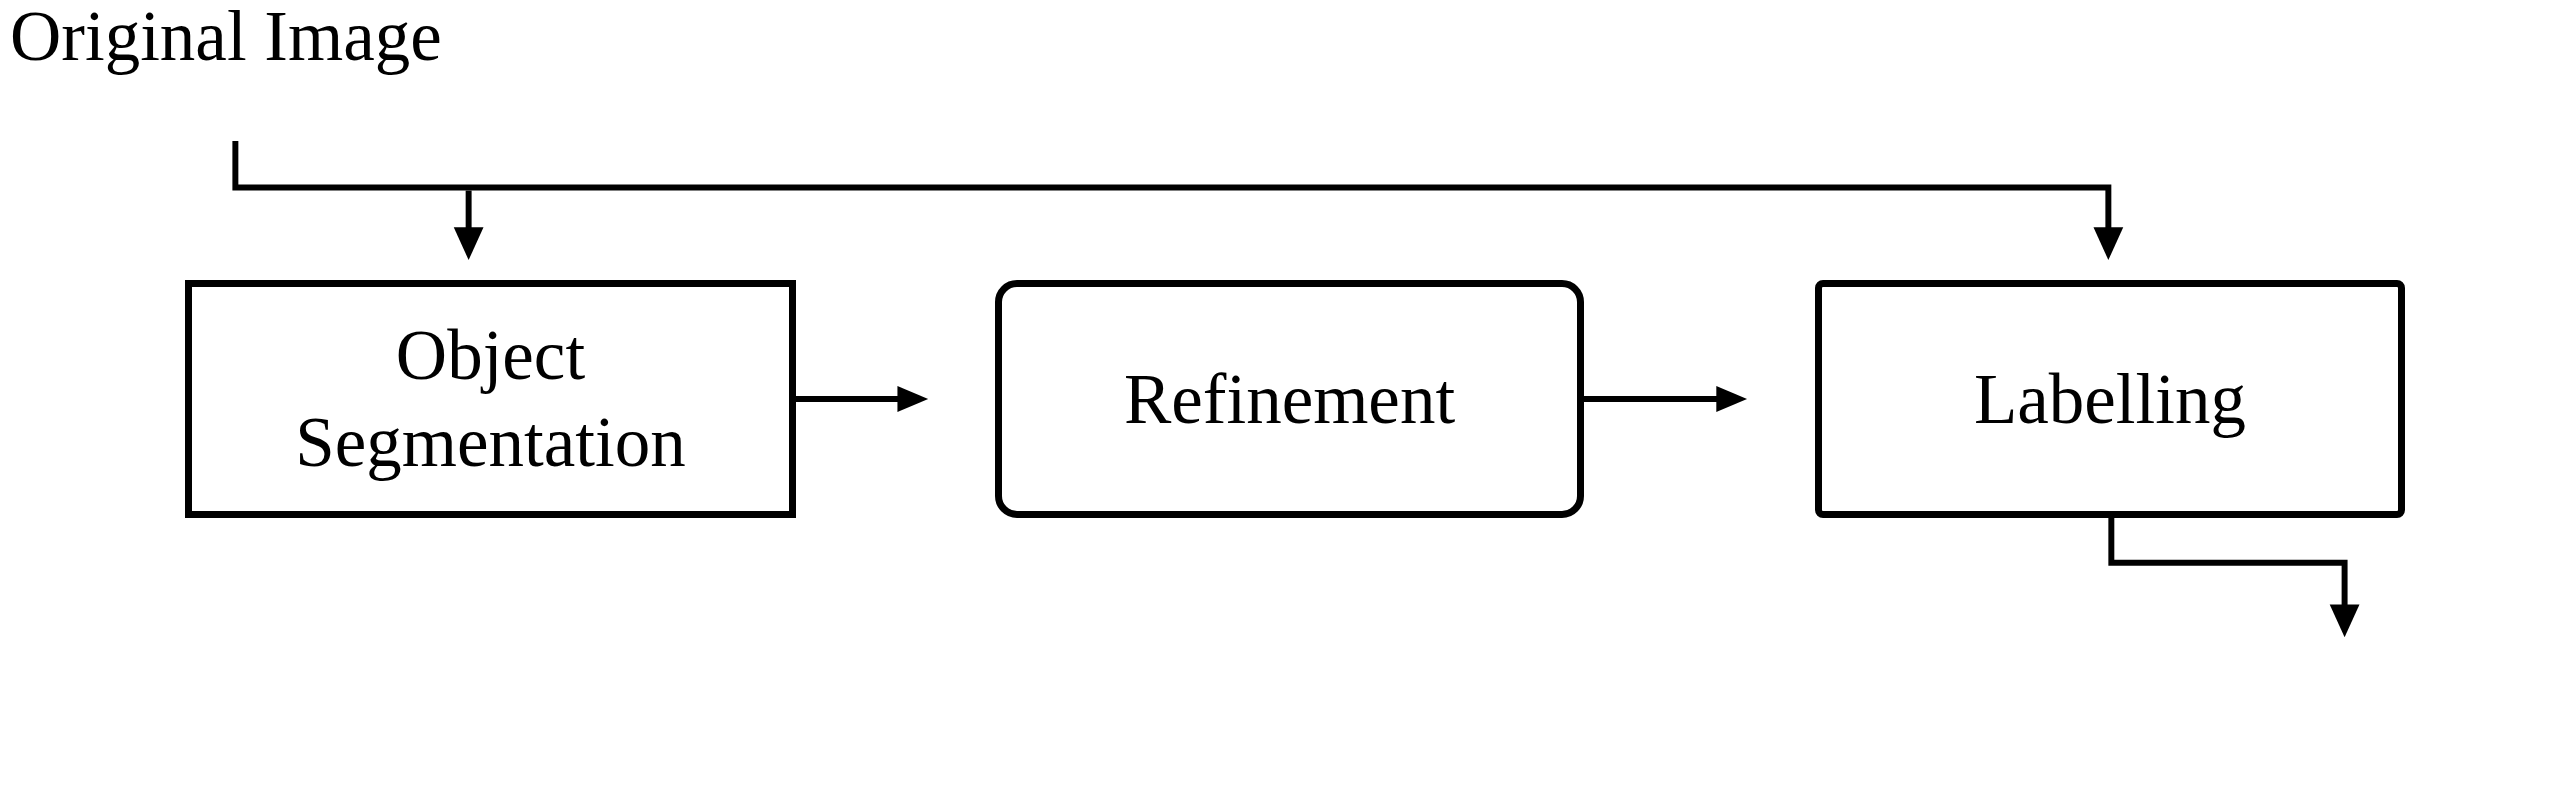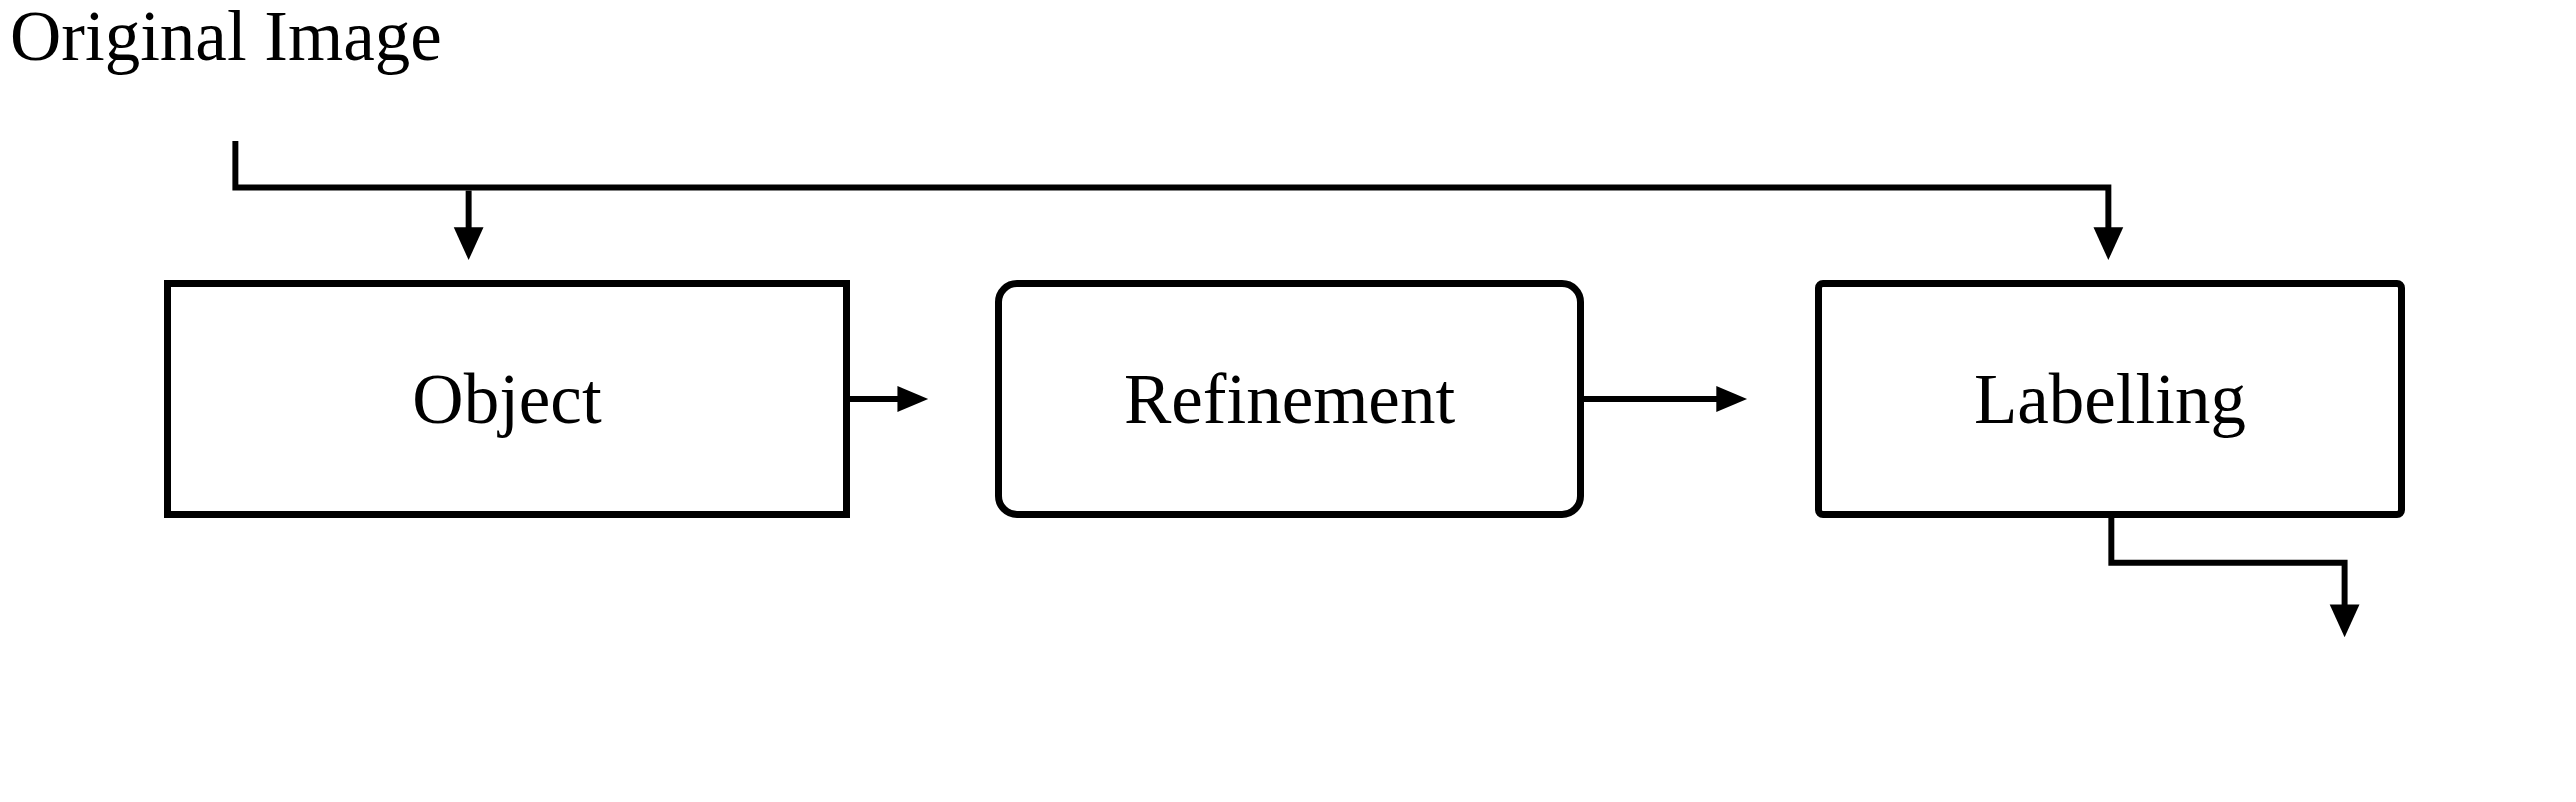--- a/index.html
+++ b/index.html
@@ -40,21 +40,21 @@
     border: 7px solid #000000;
     background: #ffffff;
     display: flex;
     flex-direction: column;
     align-items: center;
     justify-content: center;
     text-align: center;
     font-size: 71px;
     line-height: 87px;
   }
-  .box-object-segmentation { left: 164px;  width: 686px; }
+  .box-object-segmentation { left: 185px;  width: 611px; }
   .box-refinement          { left: 995px; width: 589px; border-radius: 22px; }
   .box-labelling           { left: 1815px; width: 590px; border-radius: 8px; }
   .outer-label {
     position: absolute;
     font-size: 71px;
     line-height: 1;
     white-space: nowrap;
   }
   .label-original { left: 10px; top: 1px; }
   .label-labelled { left: 2343px; top: 701px; transform: translateX(-50%); }
@@ -79,20 +79,21 @@
     <polygon points="1729,389 1729,415 1760,402"></polygon>
 
     <path d="M 2127 520 V 567 H 2362 V 611"></path>
     <polygon points="2347,609 2377,609 2362,642"></polygon>
   </svg>
 
   <div class="outer-label label-original">Original Image</div>
 
   <div class="flow-box box-object-segmentation">
     <div>Object</div>
+    <div>Segmentation</div>
   </div>
 
   <div class="flow-box box-refinement">
     <div>Refinement</div>
   </div>
 
   <div class="flow-box box-labelling">
     <div>Labelling</div>
   </div>
 

